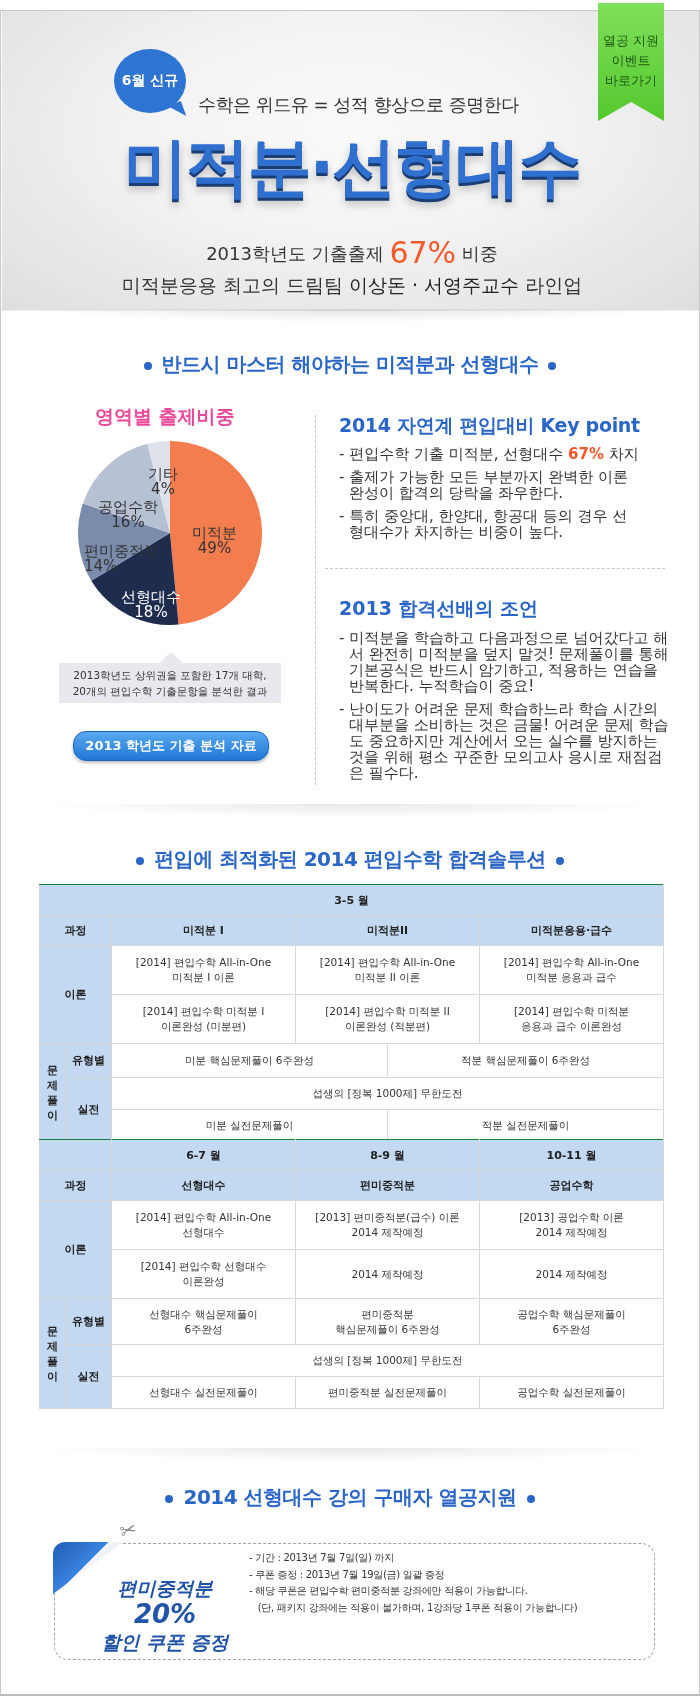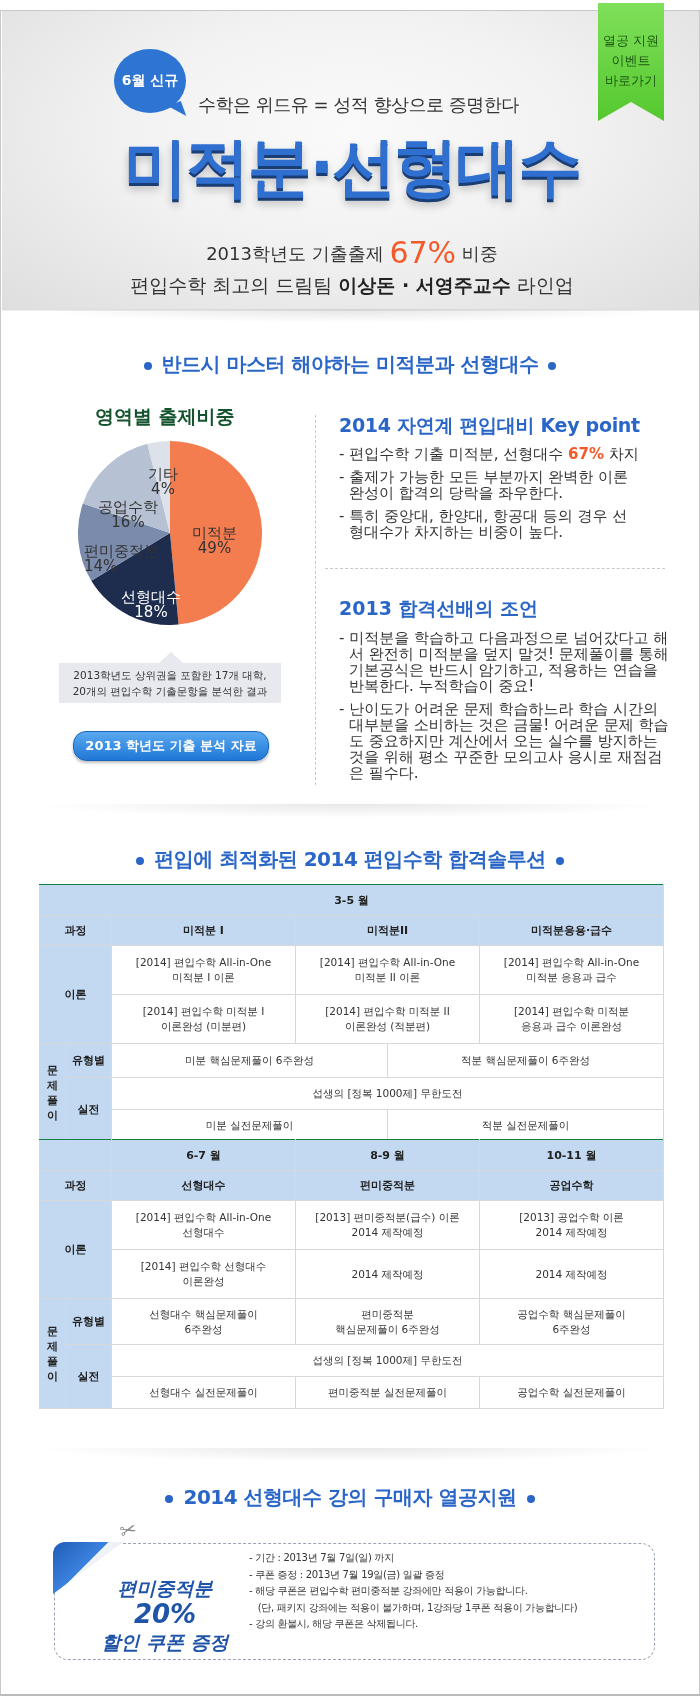--- a/index.html
+++ b/index.html
@@ -8,24 +8,24 @@
 .hero{position:absolute;left:1px;top:0;width:697px;height:300px;background:radial-gradient(ellipse at 50% 40%,#fafafa 0%,#f2f2f2 45%,#dedede 100%);border-bottom:1px solid #eee}
 .hero-shadow{position:absolute;left:30px;top:298px;width:640px;height:14px;background:radial-gradient(ellipse at 50% 0%,rgba(0,0,0,0.10),rgba(0,0,0,0) 70%)}
 .bubble{position:absolute;left:112px;top:38px;width:72px;height:64px;border-radius:50%;background:#2e75d3;color:#ffffff;font-size:14px;font-weight:bold;display:flex;align-items:center;justify-content:center}
 .bubble:after{content:"";position:absolute;right:2px;bottom:-6px;border-left:14px solid transparent;border-top:16px solid #2e75d3;transform:rotate(-20deg)}
 .slogan{position:absolute;left:196px;top:82px;font-size:18px;color:#333;letter-spacing:-0.5px}
 .big-title{position:absolute;left:0;width:700px;top:113px;text-align:center;font-size:64px;font-weight:bold;color:#2f6fd0;letter-spacing:-2px;text-shadow:0 3px 0 #1a3d74,0 6px 8px rgba(0,0,0,0.25)}
 .ribbon{position:absolute;left:596px;top:-8px;width:66px;height:118px;background:linear-gradient(#7fe05a,#55c82e);clip-path:polygon(0 0,100% 0,100% 100%,50% 84%,0 100%);color:#1f5a12;font-size:13px;font-weight:normal;text-align:center;padding-top:28px;line-height:20px;cursor:pointer}
 .line1{position:absolute;left:0;width:700px;top:224px;text-align:center;font-size:18px;color:#333}
 .line1 .pct{color:#f4592a;font-size:30px;vertical-align:-3px}
 .line2{position:absolute;left:0;width:700px;top:262px;text-align:center;font-size:19px;color:#333}
-.line2 b{font-weight:bold;color:#222}
+.line2 b{font-weight:normal;color:#222}
 .sec-title{position:absolute;left:0;width:700px;text-align:center;font-size:20px;font-weight:bold;color:#2a66c8;letter-spacing:-0.5px}
 .sec-title .dot{display:inline-block;width:8px;height:8px;border-radius:50%;background:#2a66c8;vertical-align:middle;margin:0 10px}
-.pie-title{position:absolute;left:95px;top:404px;font-size:19px;color:#14532d;font-weight:bold}
+.pie-title{position:absolute;left:95px;top:404px;font-size:19px;color:#ec4899;font-weight:bold}
 .pie{position:absolute;left:78px;top:441px;width:184px;height:184px}
 .pie-lbl{position:absolute;font-size:15px;text-align:center;line-height:15px;color:#333}
 .pie-lbl.dark{color:#fff}
 .note{position:absolute;left:59px;top:663px;width:222px;height:40px;background:#e7e9ee;font-size:10.5px;text-align:center;line-height:16px;padding-top:4px;color:#333}
 .note:before{content:"";position:absolute;left:100px;top:-11px;border-left:12px solid transparent;border-right:12px solid transparent;border-bottom:11px solid #e7e9ee}
 .btn-analysis{position:absolute;left:73px;top:731px;width:196px;height:30px;background:linear-gradient(#5aaaf0,#1f76d6);border:1px solid #1963b9;color:#fff;font-size:13px;font-weight:bold;text-align:center;line-height:28px;border-radius:13px;box-shadow:0 2px 3px rgba(0,0,0,0.25);cursor:pointer}
 .vdash{position:absolute;left:315px;top:415px;height:370px;border-left:1px dashed #c8c8c8}
 .hdash{position:absolute;left:325px;top:568px;width:340px;border-top:1px dashed #c8c8c8}
 .kp-title{position:absolute;left:339px;top:413px;font-size:19px;color:#2a66c8;font-weight:bold;letter-spacing:-0.3px}
 .bullets{position:absolute;left:339px;font-size:15px;line-height:16px;color:#333}
@@ -52,21 +52,21 @@
   <div class="hero">
     <div class="bubble">6월 신규</div>
     <div class="slogan">수학은 위드유 = 성적 향상으로 증명한다</div>
     <div class="big-title">미적분·선형대수</div>
     <div class="ribbon">
       <div>열공 지원</div>
       <div>이벤트</div>
       <div>바로가기</div>
     </div>
     <div class="line1"><span>2013학년도 기출출제 </span><span class="pct">67%</span><span> 비중</span></div>
-    <div class="line2"><span>편입수학 최고의 드림팀 </span><b>이상돈 · 서영주교수</b><span> 라인업</span></div>
+    <div class="line2"><span>미적분응용 최고의 드림팀 </span><b>이상돈 · 서영주교수</b><span> 라인업</span></div>
   </div>
   <div class="hero-shadow"></div>
 </div>
 
 <div class="sec-title" style="top:351px"><span class="dot"></span><span>반드시 마스터 해야하는 미적분과 선형대수</span><span class="dot"></span></div>
 
 <div class="pie-title">영역별 출제비중</div>
 <svg class="pie" viewBox="-92 -92 184 184">
   <path id="s0" d="M0 0 L5.633375276077825e-15 -92 A92 92 0 0 1 8.572492608534592 91.59974001314971 Z" fill="#f47d50"></path>
   <path id="s1" d="M0 0 L8.572492608534592 91.59974001314971 A92 92 0 0 1 -78.70339298506707 47.64216549064596 Z" fill="#1e2c4e"></path>
@@ -240,19 +240,18 @@
 <div class="scissor">✂</div>
 <div class="coupon-title">
   <div><span>편미중적분 </span><span class="big">20%</span></div>
   <div>할인 쿠폰 증정</div>
 </div>
 <div class="coupon-list">
   <div>- 기간 : 2013년 7월 7일(일) 까지</div>
   <div>- 쿠폰 증정 : 2013년 7월 19일(금) 일괄 증정</div>
   <div>- 해당 쿠폰은  편입수학 편미중적분 강좌에만 적용이 가능합니다.</div>
   <div style="white-space:pre">   (단, 패키지 강좌에는 적용이 불가하며, 1강좌당 1쿠폰 적용이 가능합니다)</div>
-  <div>- 강의 환불시, 해당 쿠폰은 삭제됩니다.</div>
 </div>
 
 <style>
 td.ml{white-space:pre-line}
 td.vt{line-height:17px}
 </style>
 
 </body></html>

